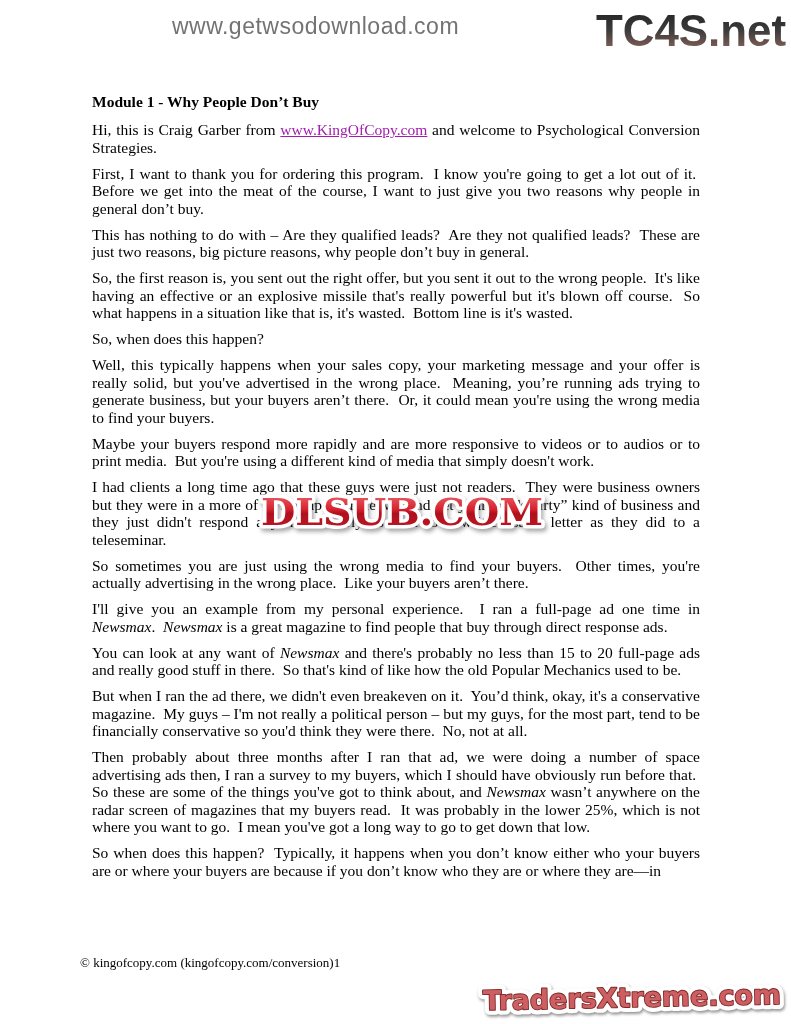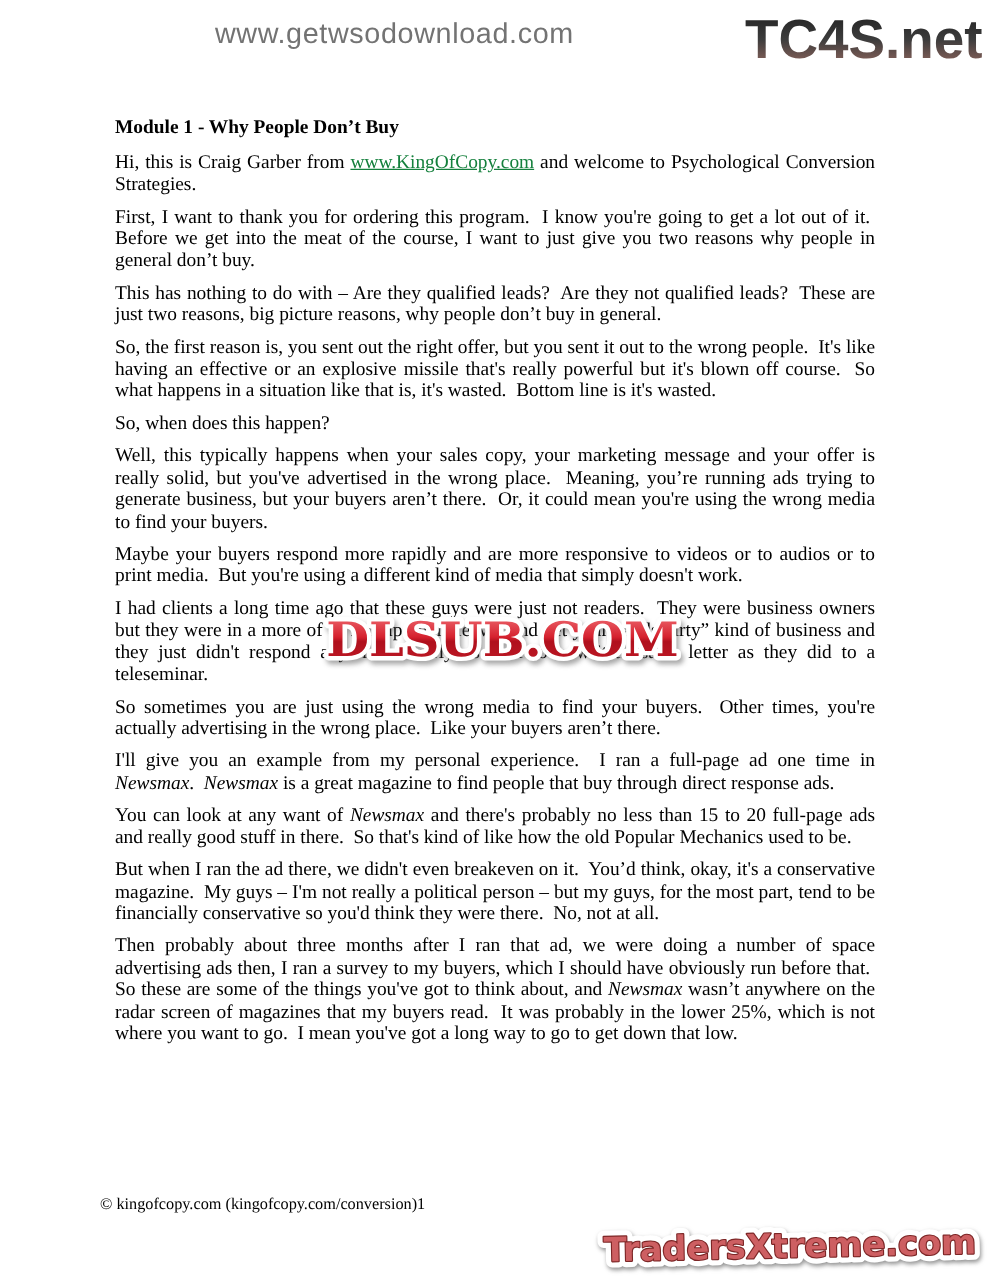--- a/index.html
+++ b/index.html
@@ -35,21 +35,21 @@
     font-weight: bold;
   }
   .content {
     position: absolute;
     top: 121px; left: 92px; width: 608px;
     font-size: 15.5px;
     line-height: 17.5px;
     text-align: justify;
   }
   .content p { margin: 0 0 8.5px 0; }
-  .content a.link { color: #15803d; cursor: pointer; }
+  .content a.link { color: #a21caf; cursor: pointer; }
   .content em { font-style: italic; }
   .watermark {
     position: absolute;
     top: 483px; left: 252px;
     filter: drop-shadow(2px 3px 2px rgba(60,60,60,0.45));
     text-align: center;
   }
   .footer {
     position: absolute;
     top: 955px; left: 80px; width: 608px;
@@ -90,20 +90,21 @@
       <p><span>So, the first reason is, you sent out the right offer, but you sent it out to the wrong people.&nbsp; It's like having an effective or an explosive missile that's really powerful but it's blown off course.&nbsp; So what happens in a situation like that is, it's wasted.&nbsp; Bottom line is it's wasted.</span></p>
       <p><span>So, when does this happen?</span></p>
       <p><span>Well, this typically happens when your sales copy, your marketing message and your offer is really solid, but you've advertised in the wrong place.&nbsp; Meaning, you’re running ads trying to generate business, but your buyers aren’t there.&nbsp; Or, it could mean you're using the wrong media to find your buyers.</span></p>
       <p><span>Maybe your buyers respond more rapidly and are more responsive to videos or to audios or to print media.&nbsp; But you're using a different kind of media that simply doesn't work.</span></p>
       <p><span>I had clients a long time ago that these guys were just not readers.&nbsp; They were business owners but they were in a more of a “roll up your sleeves and get your hands dirty” kind of business and they just didn't respond anywhere nearly as well to a written sales letter as they did to a teleseminar.</span></p>
       <p><span>So sometimes you are just using the wrong media to find your buyers.&nbsp; Other times, you're actually advertising in the wrong place.&nbsp; Like your buyers aren’t there.</span></p>
       <p><span>I'll give you an example from my personal experience.&nbsp; I ran a full-page ad one time in </span><em>Newsmax</em><span>.&nbsp; </span><em>Newsmax</em><span> is a great magazine to find people that buy through direct response ads.</span></p>
       <p><span>You can look at any want of </span><em>Newsmax</em><span> and there's probably no less than 15 to 20 full-page ads and really good stuff in there.&nbsp; So that's kind of like how the old Popular Mechanics used to be.</span></p>
       <p><span>But when I ran the ad there, we didn't even breakeven on it.&nbsp; You’d think, okay, it's a conservative magazine.&nbsp; My guys – I'm not really a political person – but my guys, for the most part, tend to be financially conservative so you'd think they were there.&nbsp; No, not at all.</span></p>
       <p><span>Then probably about three months after I ran that ad, we were doing a number of space advertising ads then, I ran a survey to my buyers, which I should have obviously run before that.&nbsp; So these are some of the things you've got to think about, and </span><em>Newsmax</em><span> wasn’t anywhere on the radar screen of magazines that my buyers read.&nbsp; It was probably in the lower 25%, which is not where you want to go.&nbsp; I mean you've got a long way to go to get down that low.</span></p>
+      <p><span>So when does this happen?&nbsp; Typically, it happens when you don’t know either who your buyers are or where your buyers are because if you don’t know who they are or where they are—in</span></p>
     </div>
 
   <div class="watermark">
     <svg width="300" height="56" viewBox="0 0 300 56">
       <defs>
         <linearGradient id="dlsubGrad" x1="0" y1="0" x2="0" y2="1">
           <stop offset="0" stop-color="#f2757b"></stop>
           <stop offset="0.46" stop-color="#d5212e"></stop>
           <stop offset="0.54" stop-color="#b0101d"></stop>
           <stop offset="1" stop-color="#c01a26"></stop>

